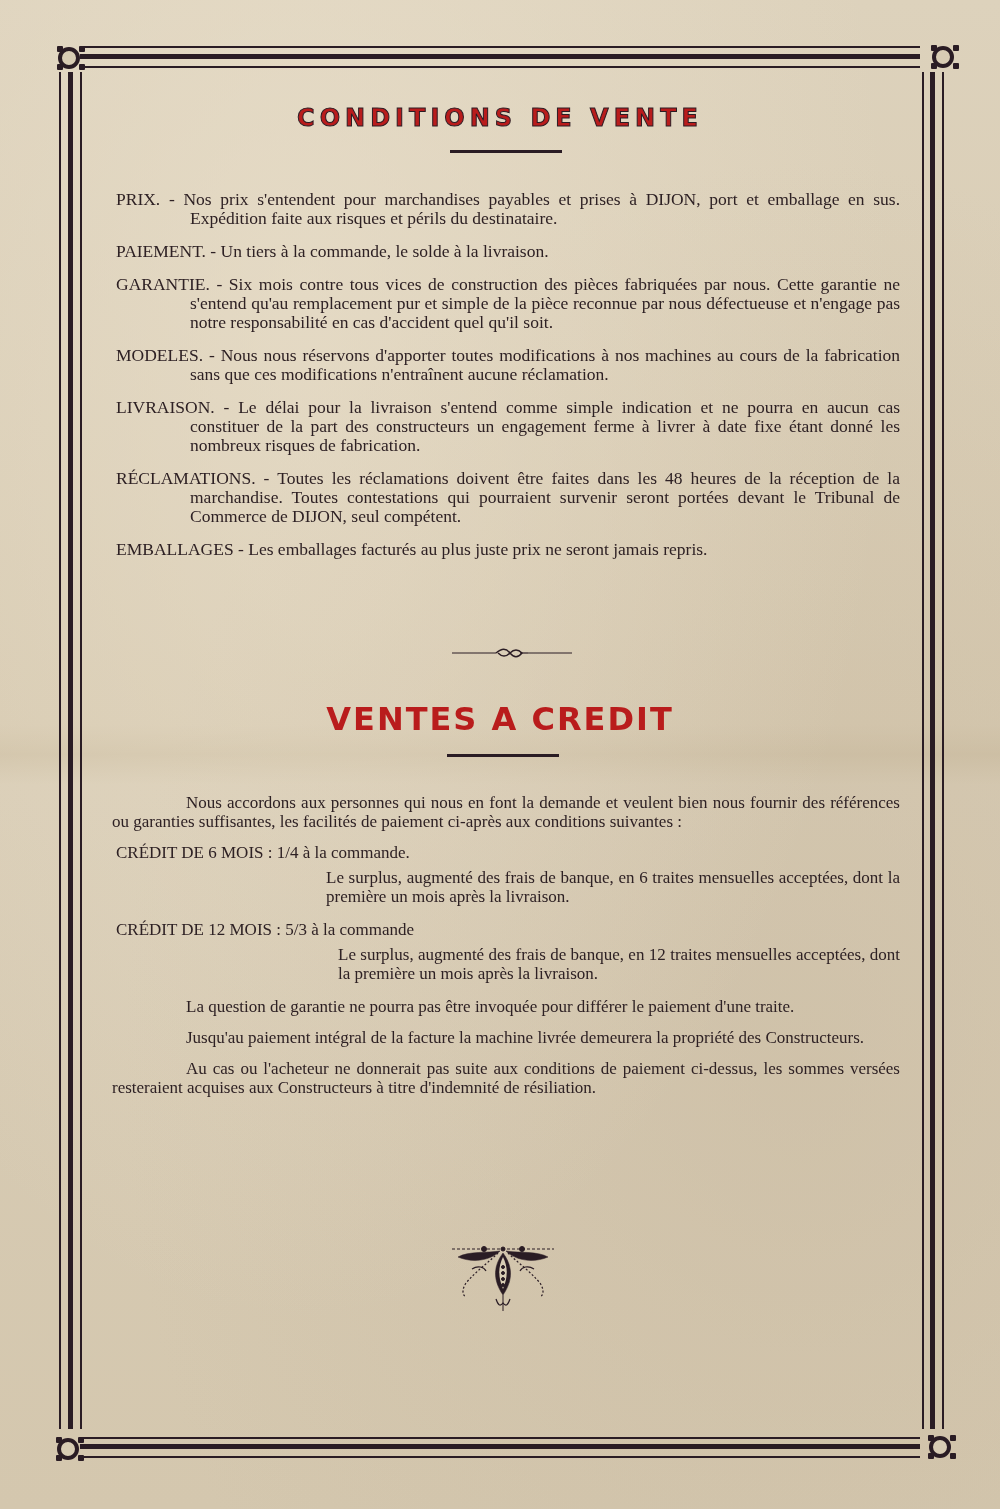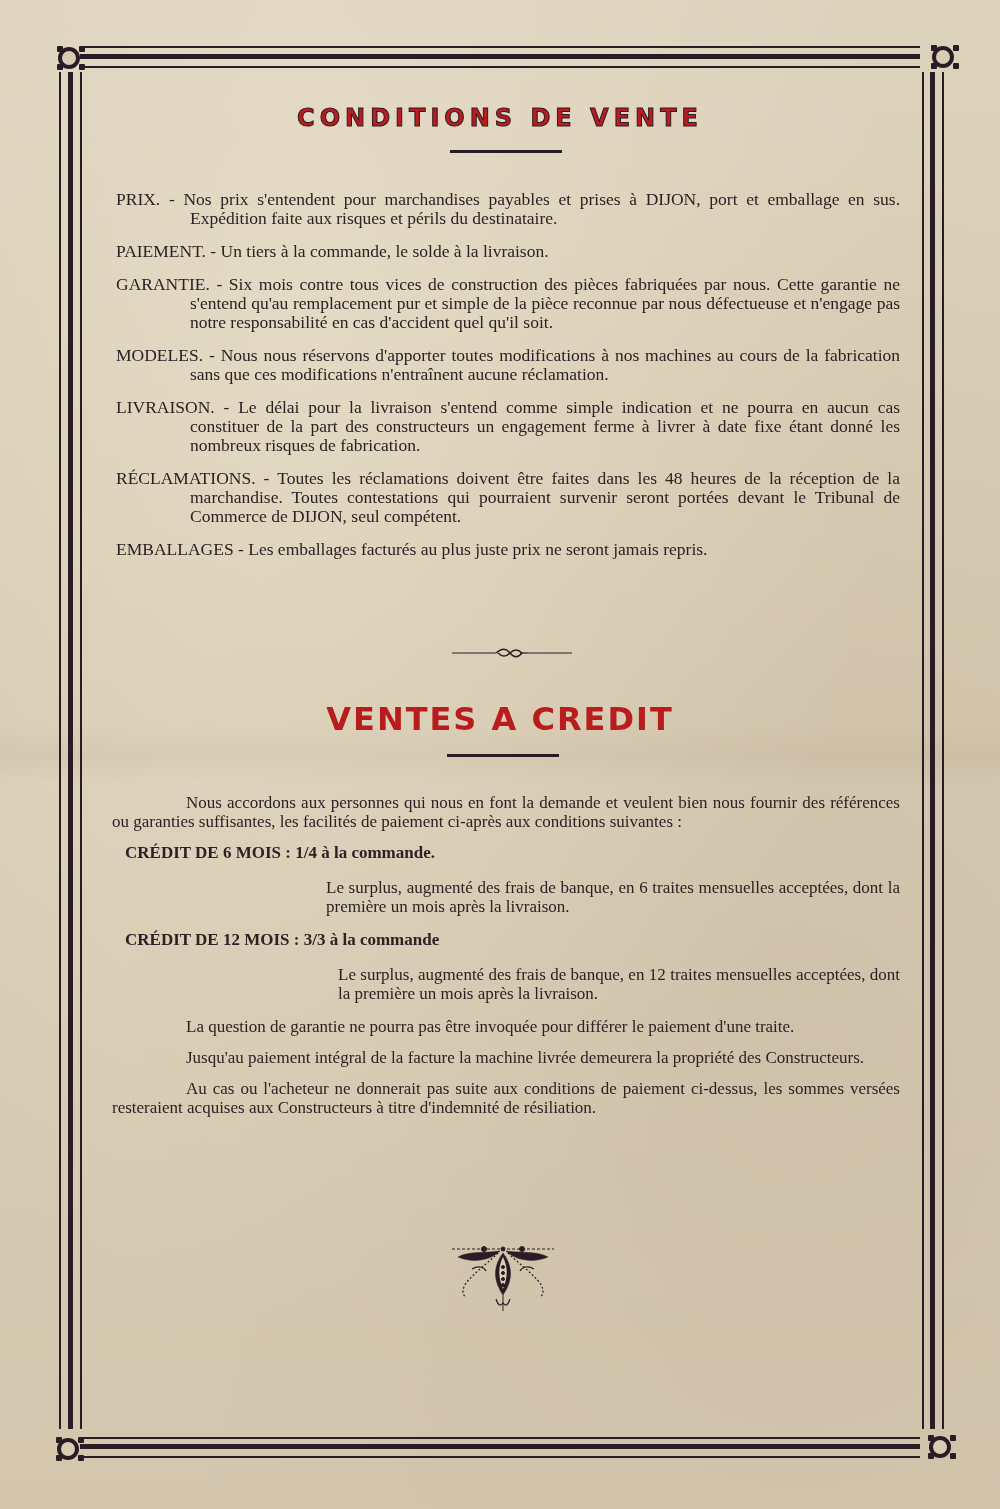--- a/index.html
+++ b/index.html
@@ -33,22 +33,22 @@
   .t2 { top:700px; font-size:32px; letter-spacing:2px; }
   .rule { position:absolute; height:3px; background:#2a1c24; }
 
   .clauses { position:absolute; left:112px; width:788px; top:190px; font-size:17.5px; line-height:19px; }
   .clause { margin:0 0 14px 4px; text-align:justify; text-align-last:left; }
   .clause { text-indent:0; }
   .hang { padding-left:74px; text-indent:-74px; }
 
   .credit { position:absolute; left:112px; width:788px; top:793px; font-size:17px; line-height:19px; }
   .para { text-align:justify; margin:0 0 12px 0; text-indent:74px; }
-  .credit-row { margin:0 0 2px 13px;font-weight:bold; }
-  .credit-detail { padding-left:214px; text-align:justify; margin:16px 0 14px 0; }
+  .credit-row { margin:0 0 2px 4px; }
+  .credit-detail { padding-left:214px; text-align:justify; margin:6px 0 14px 0; }
   .credit-detail.d12 { padding-left:226px; }
 
   .divider { position:absolute; left:452px; top:646px; width:120px; height:14px; }
   .ornament { position:absolute; left:448px; top:1243px; width:110px; height:70px; }
 </style>
 </head>
 <body>
 
 <div class="frame">
 
@@ -98,21 +98,21 @@
 
 <div class="credit">
   <p class="para">Nous accordons aux personnes qui nous en font la demande et veulent bien nous fournir des références ou garanties suffisantes, les facilités de paiement ci-après aux conditions suivantes :</p>
   <div class="credit-row">
     <span>CRÉDIT DE 6 MOIS :</span>
     <span>1/4 à la commande.</span>
   </div>
   <p class="credit-detail">Le surplus, augmenté des frais de banque, en 6 traites mensuelles acceptées, dont la première un mois après la livraison.</p>
   <div class="credit-row">
     <span>CRÉDIT DE 12 MOIS :</span>
-    <span>3/3 à la commande</span>
+    <span>5/3 à la commande</span>
   </div>
   <p class="credit-detail d12">Le surplus, augmenté des frais de banque, en 12 traites mensuelles acceptées, dont la première un mois après la livraison.</p>
   <p class="para">La question de garantie ne pourra pas être invoquée pour différer le paiement d'une traite.</p>
   <p class="para">Jusqu'au paiement intégral de la facture la machine livrée demeurera la propriété des Constructeurs.</p>
   <p class="para">Au cas ou l'acheteur ne donnerait pas suite aux conditions de paiement ci-dessus, les sommes versées resteraient acquises aux Constructeurs à titre d'indemnité de résiliation.</p>
 </div>
 
 <svg class="ornament" viewBox="0 0 110 70">
   <g fill="#2a1c24" stroke="#2a1c24">
     <line x1="4" y1="6" x2="106" y2="6" stroke-width="1.2" stroke-dasharray="3 2"></line>

